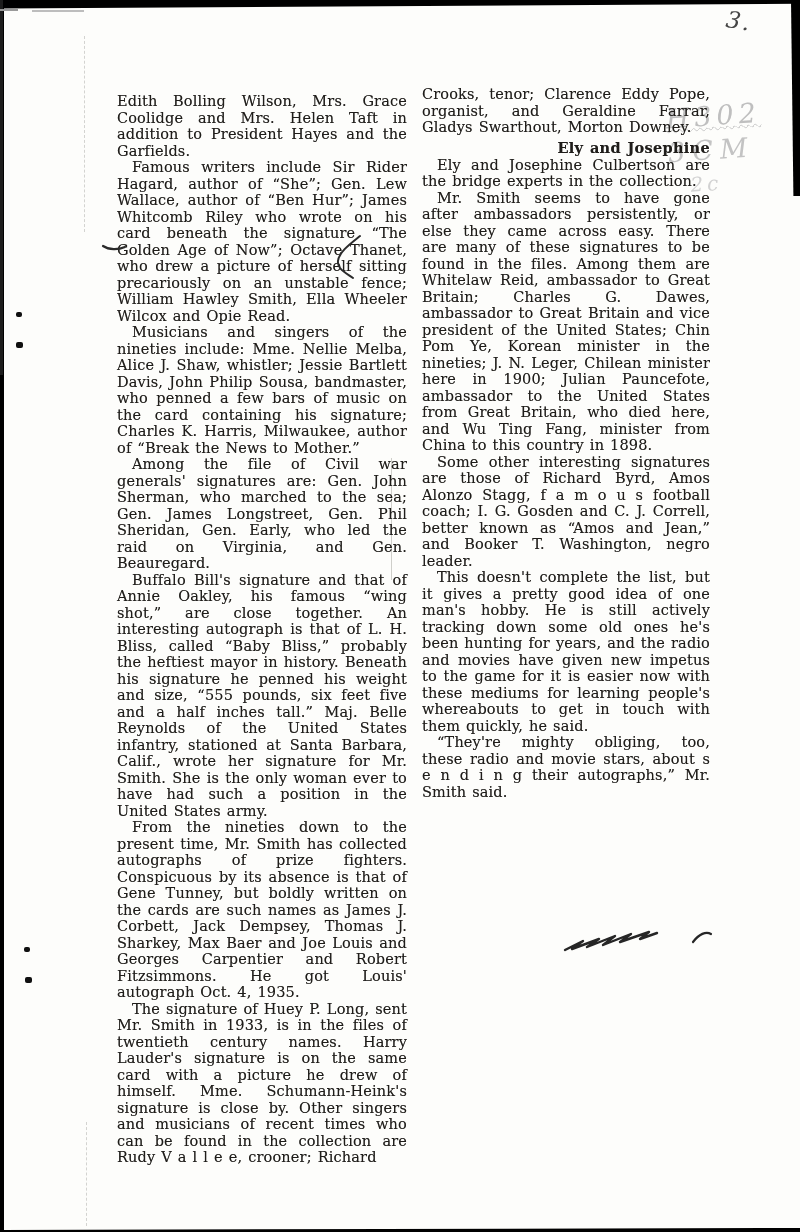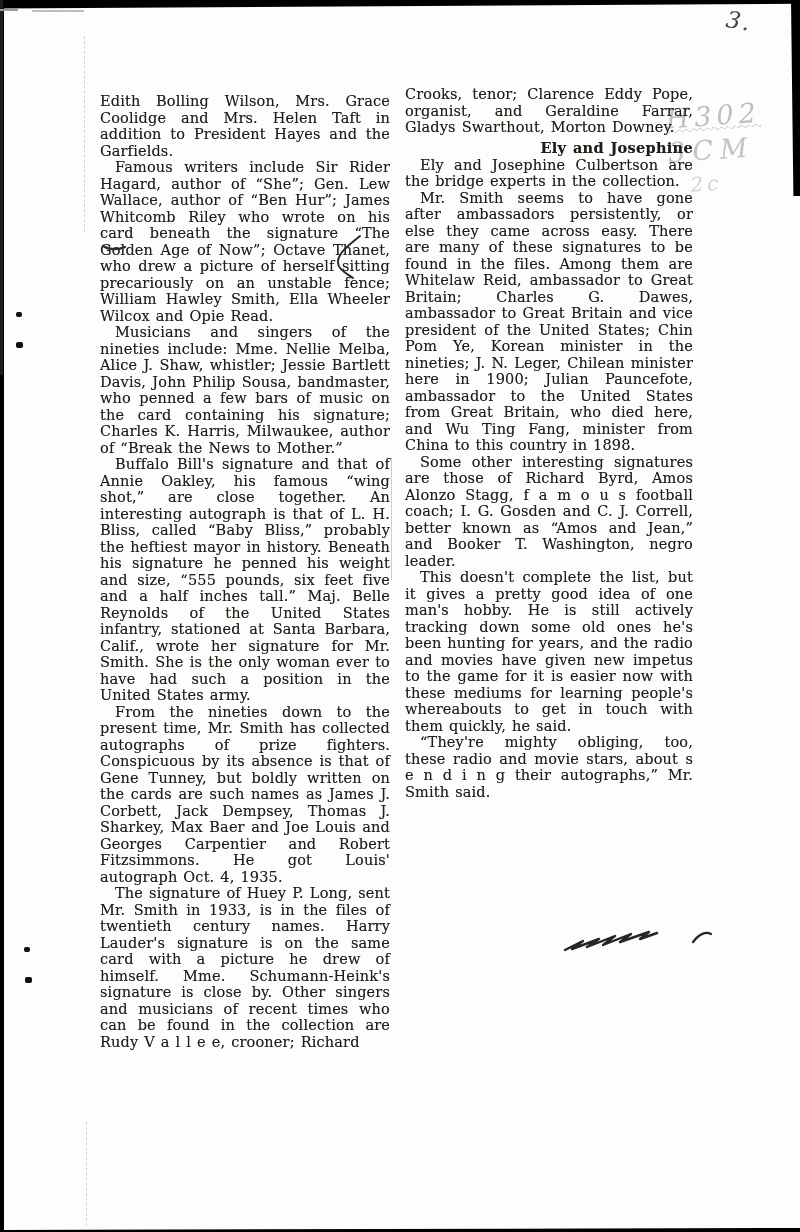--- a/index.html
+++ b/index.html
@@ -29,20 +29,21 @@
   .dot.a{left:16px;top:312px;width:6px;height:5px;}
   .dot.b{left:16px;top:342px;width:7px;height:6px;}
   .dot.c{left:24px;top:947px;width:6px;height:5px;}
   .dot.d{left:25px;top:977px;width:7px;height:6px;}
 
   
   .col{
     position:absolute;width:290px;font-size:14.5px;line-height:16.5px;
     text-align:justify;letter-spacing:.15px;word-spacing:1.2px;
     text-shadow:0 0 .4px rgba(20,18,15,.45);
+    margin-left:17px;
   }
   .col.left{left:100px;top:93px;}
   .col.right{left:405px;top:86px;width:288px;}
   .col p{margin:0;text-indent:15px;}
   .col p.noindent{text-indent:0;}
   .col h3{
     margin:3px 0 1px 0;font-size:14.5px;line-height:17px;font-weight:bold;
     text-align:right;letter-spacing:.3px;
   }
 
@@ -92,20 +93,21 @@
   <div class="pencil-group">
     <span class="pencil-line p1">H302</span>
     <span class="pencil-line p2">3CM</span>
     <span class="pencil-line p3">2c</span>
   </div>
 
   <div class="col left" id="col-left">
       <p class="noindent">Edith Bolling Wilson, Mrs. Grace Coolidge and Mrs. Helen Taft in addition to President Hayes and the Garfields.</p>
       <p>Famous writers include Sir Rider Hagard, author of “She”; Gen. Lew Wallace, author of “Ben Hur”; James Whitcomb Riley who wrote on his card beneath the signature “The Golden Age of Now”; Octave Thanet, who drew a picture of herself sitting precariously on an unstable fence; William Hawley Smith, Ella Wheeler Wilcox and Opie Read.</p>
       <p>Musicians and singers of the nineties include: Mme. Nellie Melba, Alice J. Shaw, whistler; Jessie Bartlett Davis, John Philip Sousa, bandmaster, who penned a few bars of music on the card containing his signature; Charles K. Harris, Milwaukee, author of “Break the News to Mother.”</p>
+      <p>Among the file of Civil war generals' signatures are: Gen. John Sherman, who marched to the sea; Gen. James Longstreet, Gen. Phil Sheridan, Gen. Early, who led the raid on Virginia, and Gen. Beauregard.</p>
       <p>Buffalo Bill's signature and that of Annie Oakley, his famous “wing shot,” are close together.  An interesting autograph is that of L. H. Bliss, called “Baby Bliss,” probably the heftiest mayor in history.  Beneath his signature he penned his weight and size, “555 pounds, six feet five and a half inches tall.” Maj. Belle Reynolds of the United States infantry, stationed at Santa Barbara, Calif., wrote her signature for Mr. Smith.  She is the only woman ever to have had such a position in the United States army.</p>
       <p>From the nineties down to the present time, Mr. Smith has collected autographs of prize fighters. Conspicuous by its absence is that of Gene Tunney, but boldly written on the cards are such names as James J. Corbett, Jack Dempsey, Thomas J. Sharkey, Max Baer and Joe Louis and Georges Carpentier and Robert Fitzsimmons.  He got Louis' autograph Oct. 4, 1935.</p>
       <p>The signature of Huey P. Long, sent Mr. Smith in 1933, is in the files of twentieth century names.  Harry Lauder's signature is on the same card with a picture he drew of himself.  Mme. Schumann-Heink's signature is close by.  Other singers and musicians of recent times who can be found in the collection are Rudy V a l l e e, crooner; Richard</p>
     </div>
   <div class="col right" id="col-right">
       <p class="noindent">Crooks, tenor; Clarence Eddy Pope, organist, and Geraldine Farrar, Gladys Swarthout, Morton Downey.</p>
       <h3>Ely and Josephine</h3>
       <p>Ely and Josephine Culbertson are the bridge experts in the collection.</p>
       <p>Mr. Smith seems to have gone after ambassadors persistently, or else they came across easy.  There are many of these signatures to be found in the files.  Among them are Whitelaw Reid, ambassador to Great Britain; Charles G. Dawes, ambassador to Great Britain and vice president of the United States; Chin Pom Ye, Korean minister in the nineties; J. N. Leger, Chilean minister here in 1900; Julian Pauncefote, ambassador to the United States from Great Britain, who died here, and Wu Ting Fang, minister from China to this country in 1898.</p>
       <p>Some other interesting signatures are those of Richard Byrd, Amos Alonzo Stagg, f a m o u s football coach; I. G. Gosden and C. J. Correll, better known as “Amos and Jean,” and Booker T. Washington, negro leader.</p>

